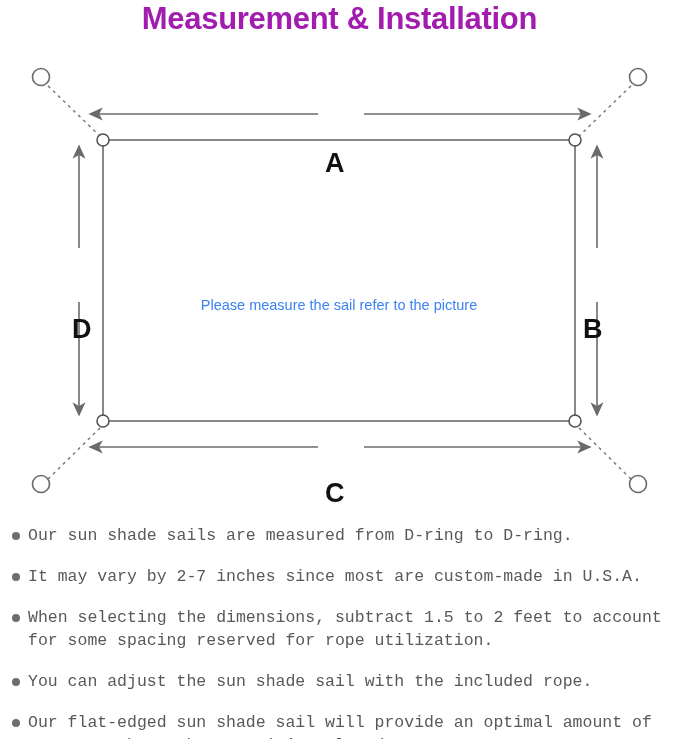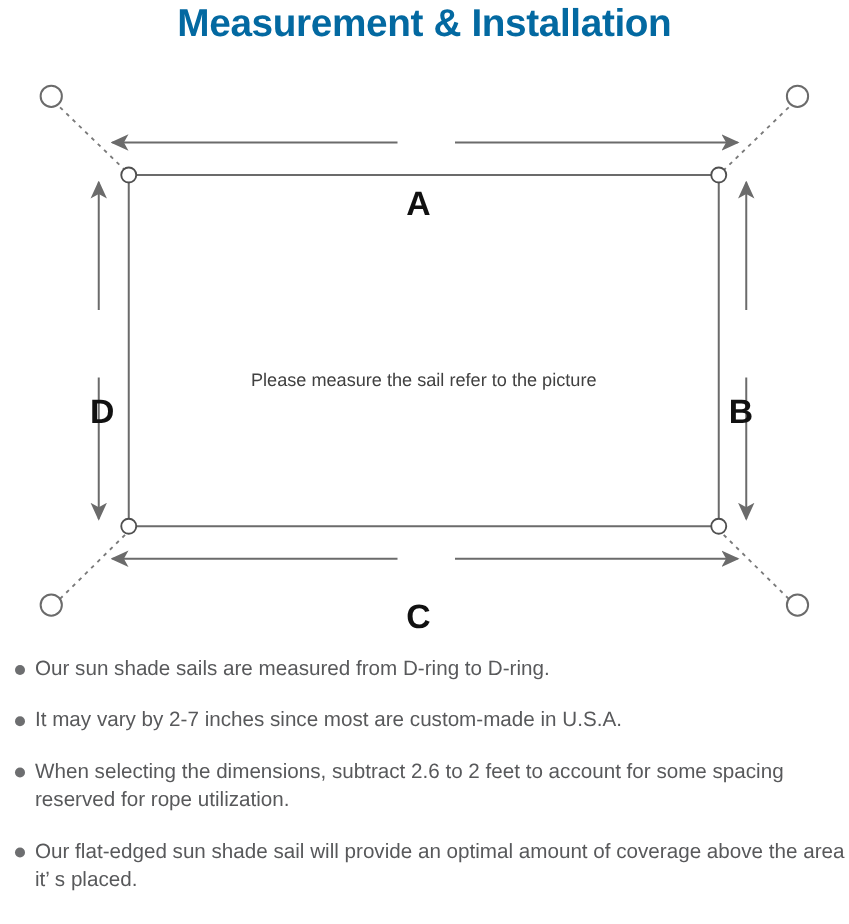--- a/index.html
+++ b/index.html
@@ -25,21 +25,21 @@
 
   
   .title {
     position: absolute;
     left: 0;
     top: 0px;
     width: 679px;
     text-align: center;
     font-size: 31px;
     font-weight: bold;
-    color: #0369a1;
+    color: #a21caf;
     letter-spacing: -0.3px;
     line-height: 38px;
     white-space: nowrap;
   }
 
   
   .diagram {
     position: absolute;
     left: 0;
     top: 52px;
@@ -61,21 +61,21 @@
   }
   .center-title {
     font-size: 24px;
     font-weight: bold;
     color: #1669B0;
     line-height: 30px;
     white-space: nowrap;
   }
   .center-sub {
     font-size: 14.5px;
-    color: #404040;
+    color: #3b82f6;
     line-height: 22px;
     margin-top: 3px;
     white-space: nowrap;
   }
 
   .dim-label {
     position: absolute;
     font-size: 27px;
     font-weight: bold;
     color: #111111;
@@ -105,21 +105,21 @@
   .note-item:last-child { margin-bottom: 0; }
   .note-bullet {
     position: absolute;
     left: 12px;
     top: 8px;
     width: 8px;
     height: 8px;
     border-radius: 50%;
     background: #6D6E70;
   }
-  .note-text { display: block; }
+  .note-text { display: block; font-family: Liberation Mono, monospace; }
 </style>
 </head>
 <body>
 
 <div class="page">
 
   <div class="title">Measurement &amp; Installation</div>
 
   <div class="diagram">
     <svg width="679" height="466" viewBox="0 0 679 466">
@@ -192,21 +192,25 @@
     <div class="note-item">
       <span class="note-bullet"></span>
       <span class="note-text">Our sun shade sails are measured from D-ring to D-ring.</span>
     </div>
     <div class="note-item">
       <span class="note-bullet"></span>
       <span class="note-text">It may vary by 2-7 inches since most are custom-made in U.S.A.</span>
     </div>
     <div class="note-item">
       <span class="note-bullet"></span>
-      <span class="note-text">When selecting the dimensions, subtract 2.6 to 2 feet to account for some spacing reserved for rope utilization.</span>
+      <span class="note-text">When selecting the dimensions, subtract 1.5 to 2 feet to account for some spacing reserved for rope utilization.</span>
+    </div>
+    <div class="note-item">
+      <span class="note-bullet"></span>
+      <span class="note-text">You can adjust the sun shade sail with the included rope.</span>
     </div>
     <div class="note-item">
       <span class="note-bullet"></span>
       <span class="note-text">Our flat-edged sun shade sail will provide an optimal amount of coverage above the area it’ s placed.</span>
     </div>
   </div>
 
 </div>
 
 </body></html>

